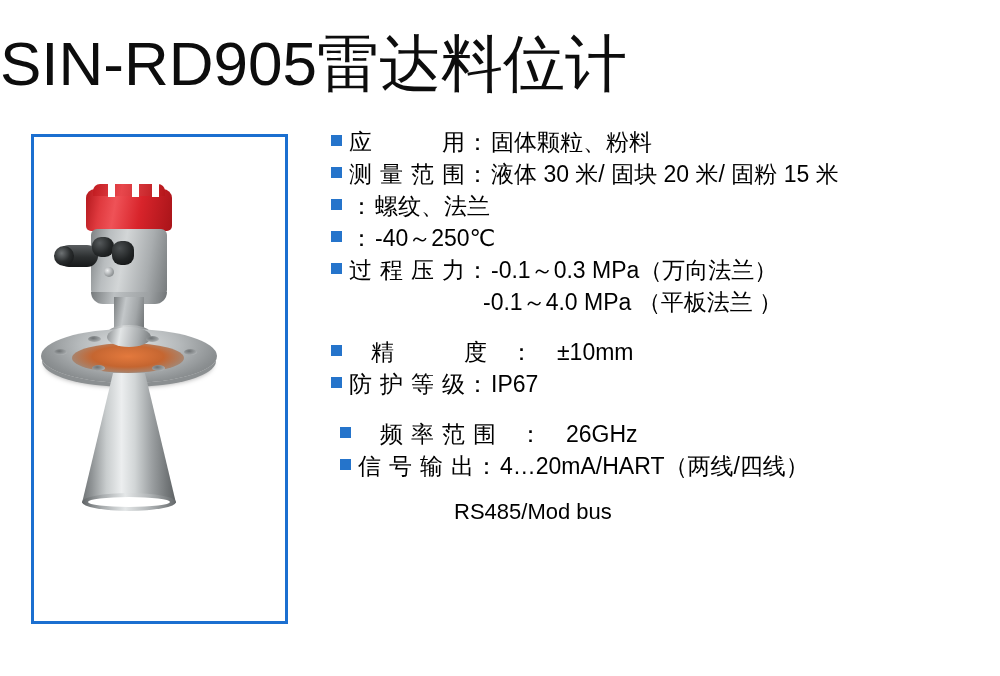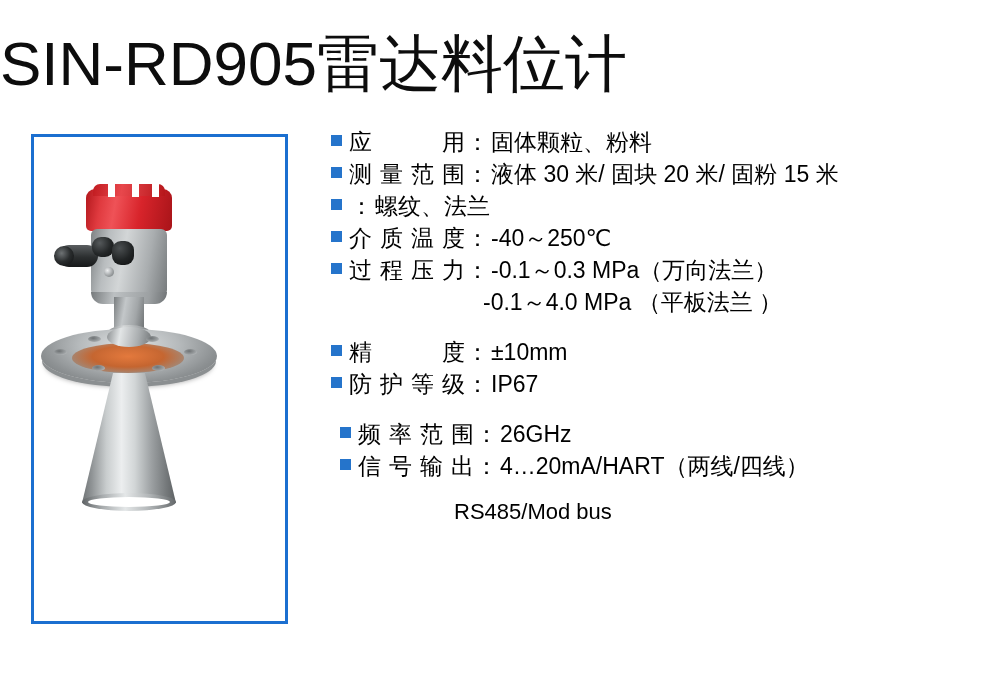--- a/index.html
+++ b/index.html
@@ -248,21 +248,21 @@
     width: 640px;
   }
   .spec-row {
     display: flex;
     align-items: baseline;
     height: 32px;
     font-size: 23px;
     line-height: 32px;
     white-space: nowrap;
   }
-  .spec-row.gap-before { margin-top: 18px; }
+  .spec-row.gap-before { margin-top: 18px; gap: 22px; }
   .spec-row.indent { padding-left: 9px; }
 
   .bullet {
     width: 11px;
     height: 11px;
     background: #2574CB;
     flex: 0 0 11px;
     margin-right: 7px;
     position: relative;
     top: -4px;
@@ -343,21 +343,20 @@
   </div>
 
   <div class="spec-row">
     <span class="bullet"></span>
     <span class="spec-sep">：</span>
     <span class="spec-value">螺纹、法兰</span>
   </div>
 
   <div class="spec-row">
     <span class="bullet"></span>
-    <span class="spec-label">介质温度</span>
     <span class="spec-sep">：</span>
     <span class="spec-value">-40～250℃</span>
   </div>
 
   <div class="spec-row">
     <span class="bullet"></span>
     <span class="spec-label">过程压力</span>
     <span class="spec-sep">：</span>
     <span class="spec-value">-0.1～0.3 MPa（万向法兰）</span>
   </div>

